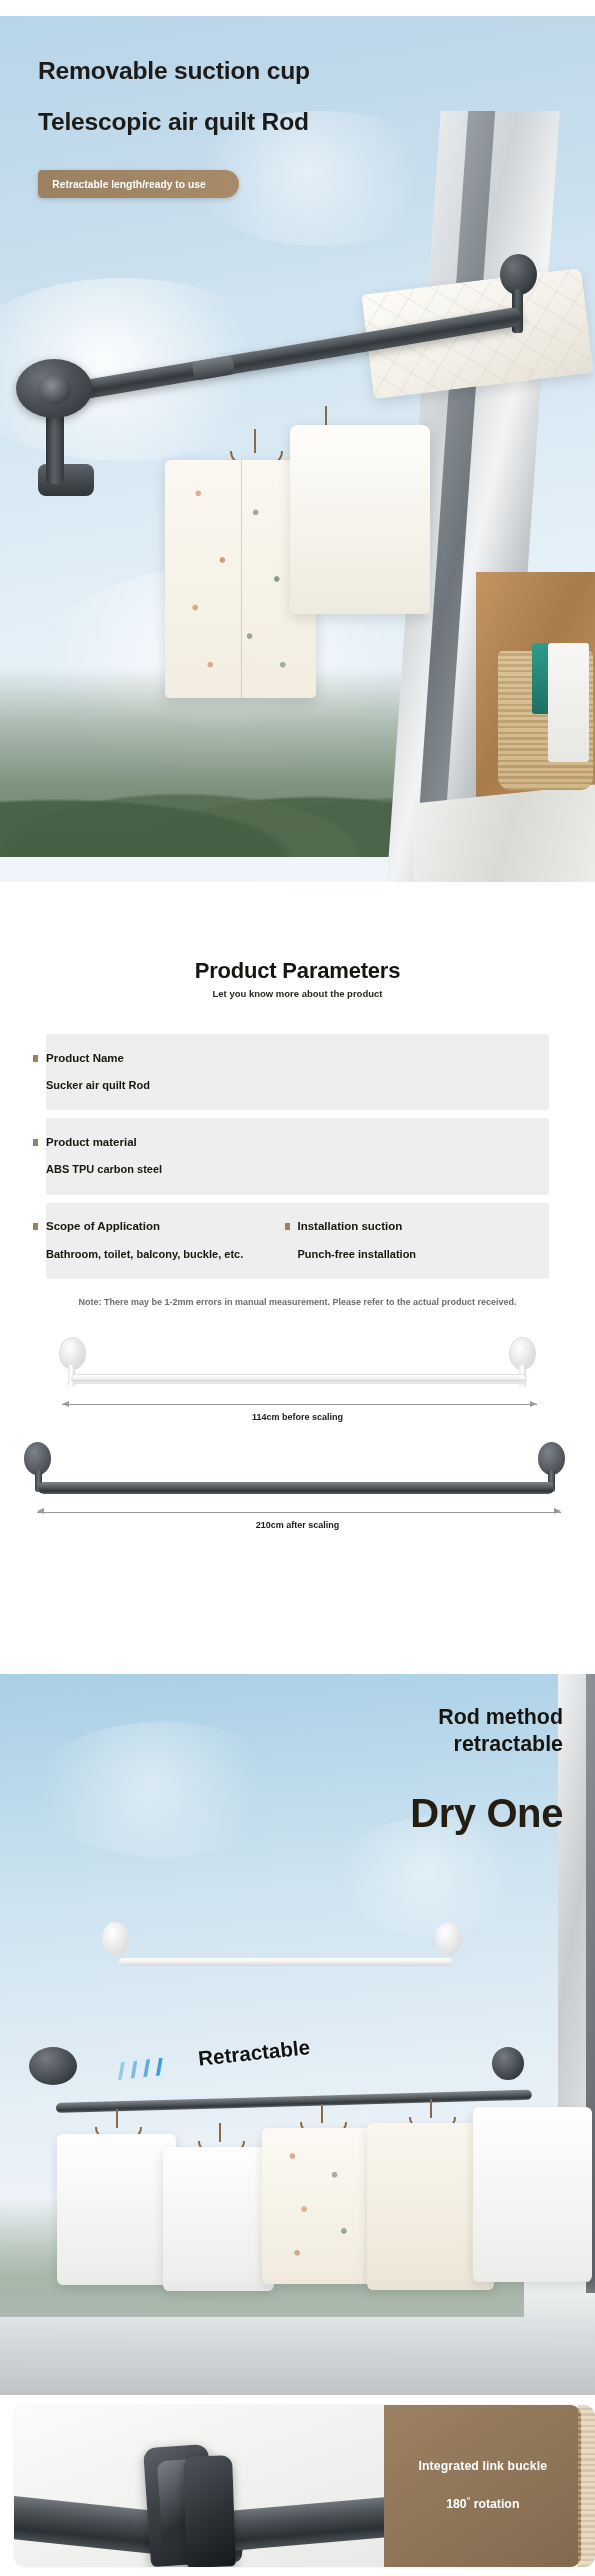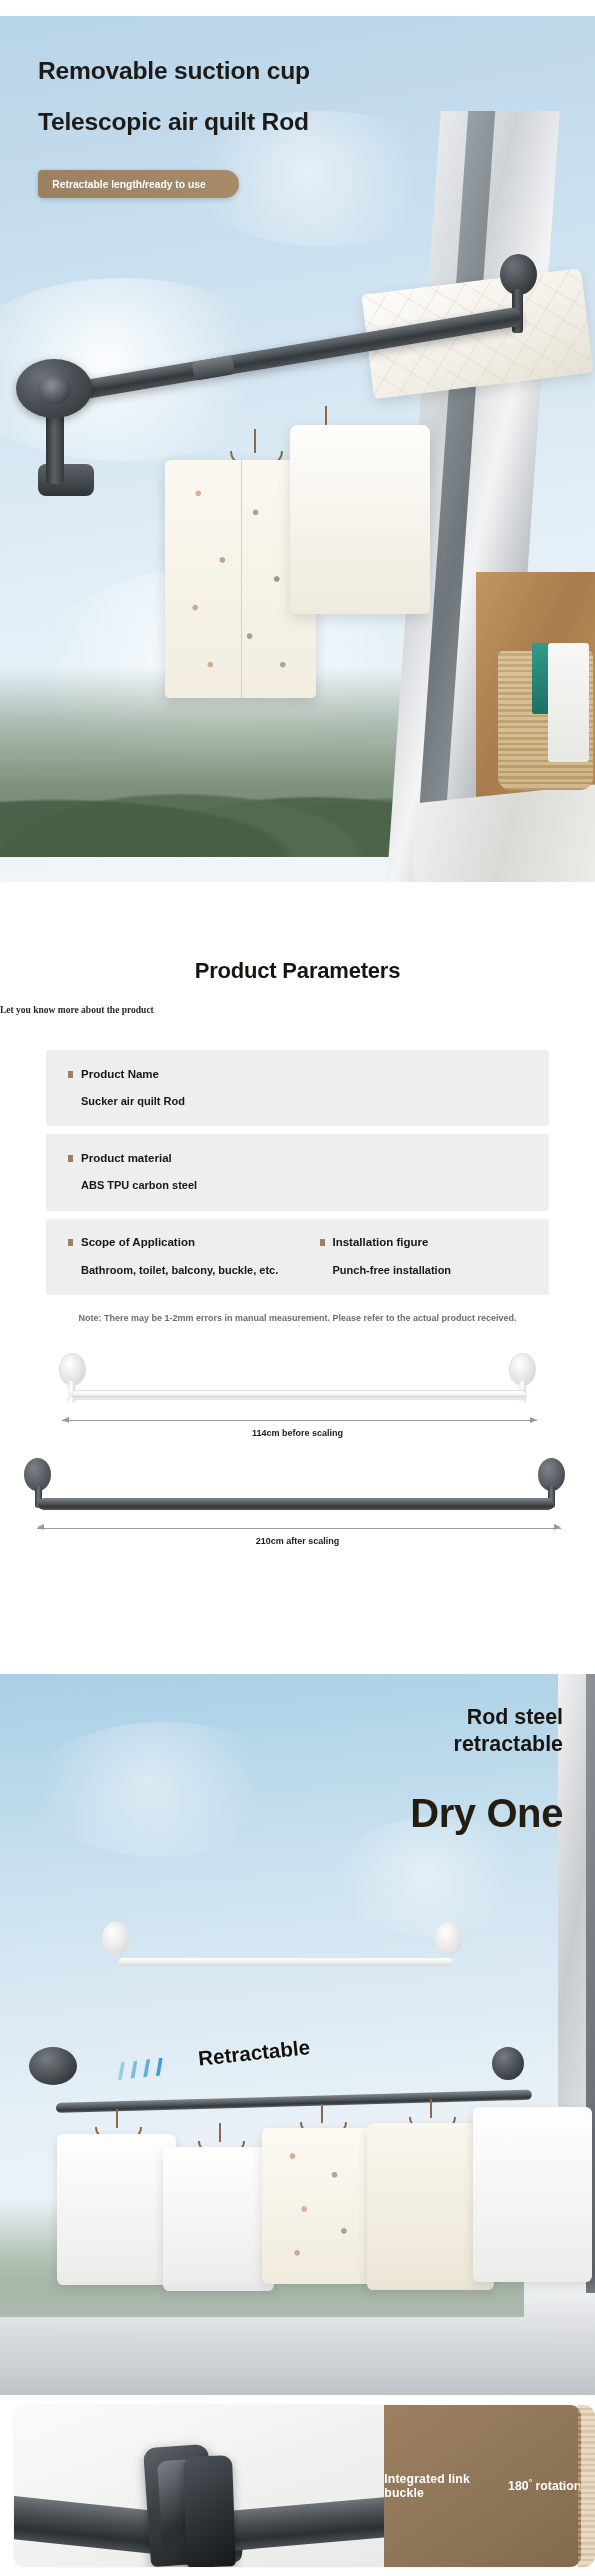--- a/index.html
+++ b/index.html
@@ -206,30 +206,29 @@
   
   .params {
     position:absolute; left:0; top: 882px; width: 595px; height: 588px;
     background: #ffffff;
   }
   .sec-title {
     text-align:center; font-size: 22px; font-weight: 700; color: #17150f;
     padding-top: 76px; letter-spacing: -0.2px;
   }
   .sec-sub {
-    font-size: 9.5px; font-weight: 700; color: #2a2823;
-    margin-top: 21px;
-    font-family: Liberation Serif, serif;
+    text-align:center; font-size: 9.5px; font-weight: 700; color: #2a2823;
+    margin-top: 4px;
   }
   .table { margin: 35px auto 0; width: 503px; }
   .trow {
     display:flex; background:#eeeeee; border-radius: 2.4px;
     margin-bottom: 8px; padding: 17.5px 0 17.5px 0; min-height: 68px;
   }
-  .tcell { width: 50%; padding-left: 35px; padding-right: 12.7px; }
+  .tcell { width: 50%; padding-right: 12.7px; }
   .tlabel {
     position:relative; font-size: 11.5px; font-weight: 700; color:#19170f;
     line-height: 1.2;
   }
   .bullet {
     position:absolute; left: -12.7px; top: 3.2px; width: 4.8px; height: 7.1px;
     background:#9b8161; display:inline-block;
   }
   .tvalue {
     margin-top: 12.7px; font-size: 11px; font-weight: 700; color:#19170f;
@@ -412,21 +411,21 @@
   .bk-clip2 {
     position:absolute; left: 171px; top: 51px; width: 49px; height: 111px;
     background: linear-gradient(150deg,#4e545a 0%, #2c3135 55%, #15181a 100%);
     border-radius: 11px 11px 4.8px 4.8px;
     transform: rotate(-2deg);
     box-shadow: 0 3.2px 9.5px rgba(0,0,0,.3);
   }
   .buckle-text {
     width: 197px; height: 100%;
     background: linear-gradient(145deg,#9b8161,#8e7457 60%,#83694d);
-    display:flex; flex-direction:row; align-items:center; justify-content:flex-start;
+    display:flex; flex-direction:column; align-items:center; justify-content:center;
     gap: 22px;
   }
   .bt1 { color:#ffffff; font-size: 12.3px; font-weight: 700; letter-spacing:0.1px; }
   .bt2 { color:#ffffff; font-size: 12.3px; font-weight: 700; }
   .bt2 sup { font-size: 8.7px; }
   .buckle-right-edge {
     position:absolute; right: 0; top: 9.5px; width: 17.5px; height: 162px;
     background: repeating-linear-gradient(0deg, rgba(160,126,78,.45) 0 2.4px, rgba(214,186,140,.55) 2.4px 5.6px);
     border-radius: 0 11px 11px 0;
   }
@@ -502,21 +501,21 @@
         <div class="tcell">
           <div class="tlabel">
             <span class="bullet"></span>
             <span>Scope of Application</span>
           </div>
           <div class="tvalue">Bathroom, toilet, balcony, buckle, etc.</div>
         </div>
         <div class="tcell">
           <div class="tlabel">
             <span class="bullet"></span>
-            <span>Installation figure</span>
+            <span>Installation suction</span>
           </div>
           <div class="tvalue">Punch-free installation</div>
         </div>
       </div>
 
     </div>
 
     <div class="note">Note: There may be 1-2mm errors in manual measurement. Please refer to the actual product received.</div>
 
     <div class="diagram dwrap1">
@@ -541,21 +540,21 @@
   </section>
 
   <section class="scene">
     <div class="cloud c2" style="left:32px; top:48px; opacity:.5;"></div>
     <div class="cloud c4" style="left:333px; top:143px; opacity:.45;"></div>
     <div class="win-frame2"></div>
     <div class="win-frame3"></div>
     <div class="scene-land"></div>
 
     <div class="scene-copy">
-      <div class="scene-t1">Rod steel</div>
+      <div class="scene-t1">Rod method</div>
       <div class="scene-t1">retractable</div>
       <div class="scene-t2">Dry One</div>
     </div>
 
     <div class="wm-l"></div>
     <div class="wm-r"></div>
     <div class="white-rod-line"></div>
 
     <div class="gm-l"></div>
     <div class="gm-r"></div>

